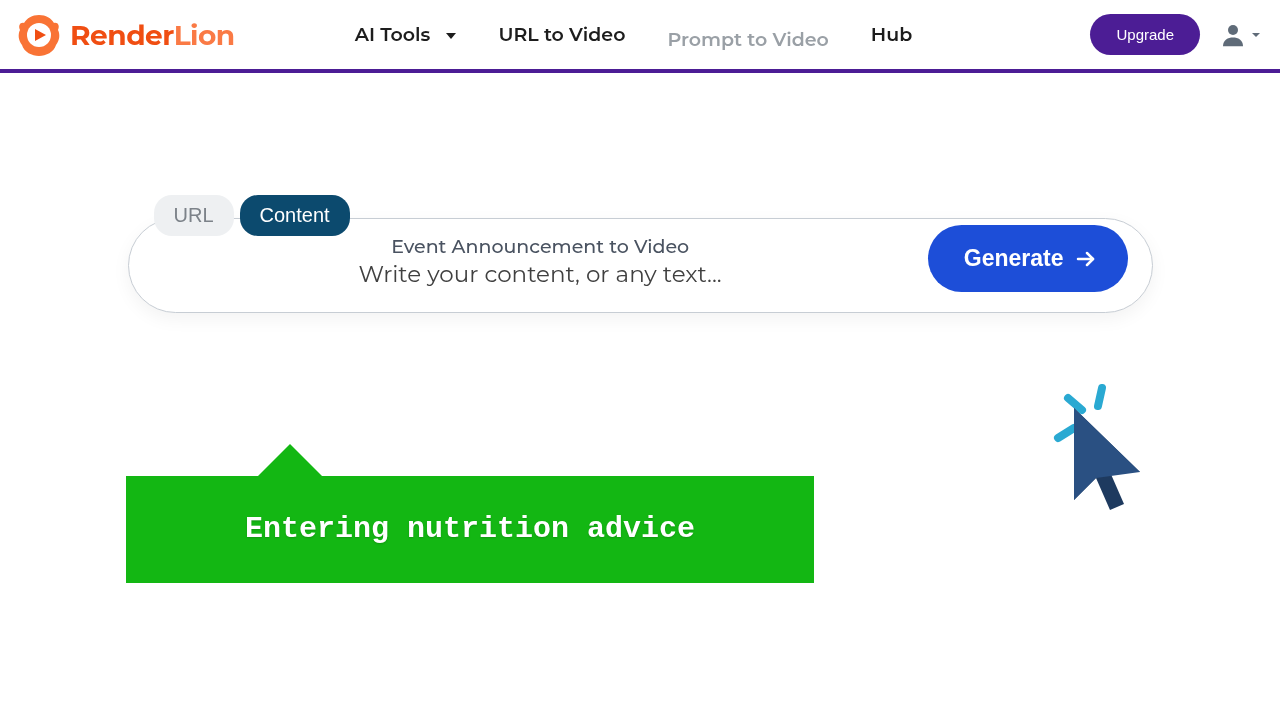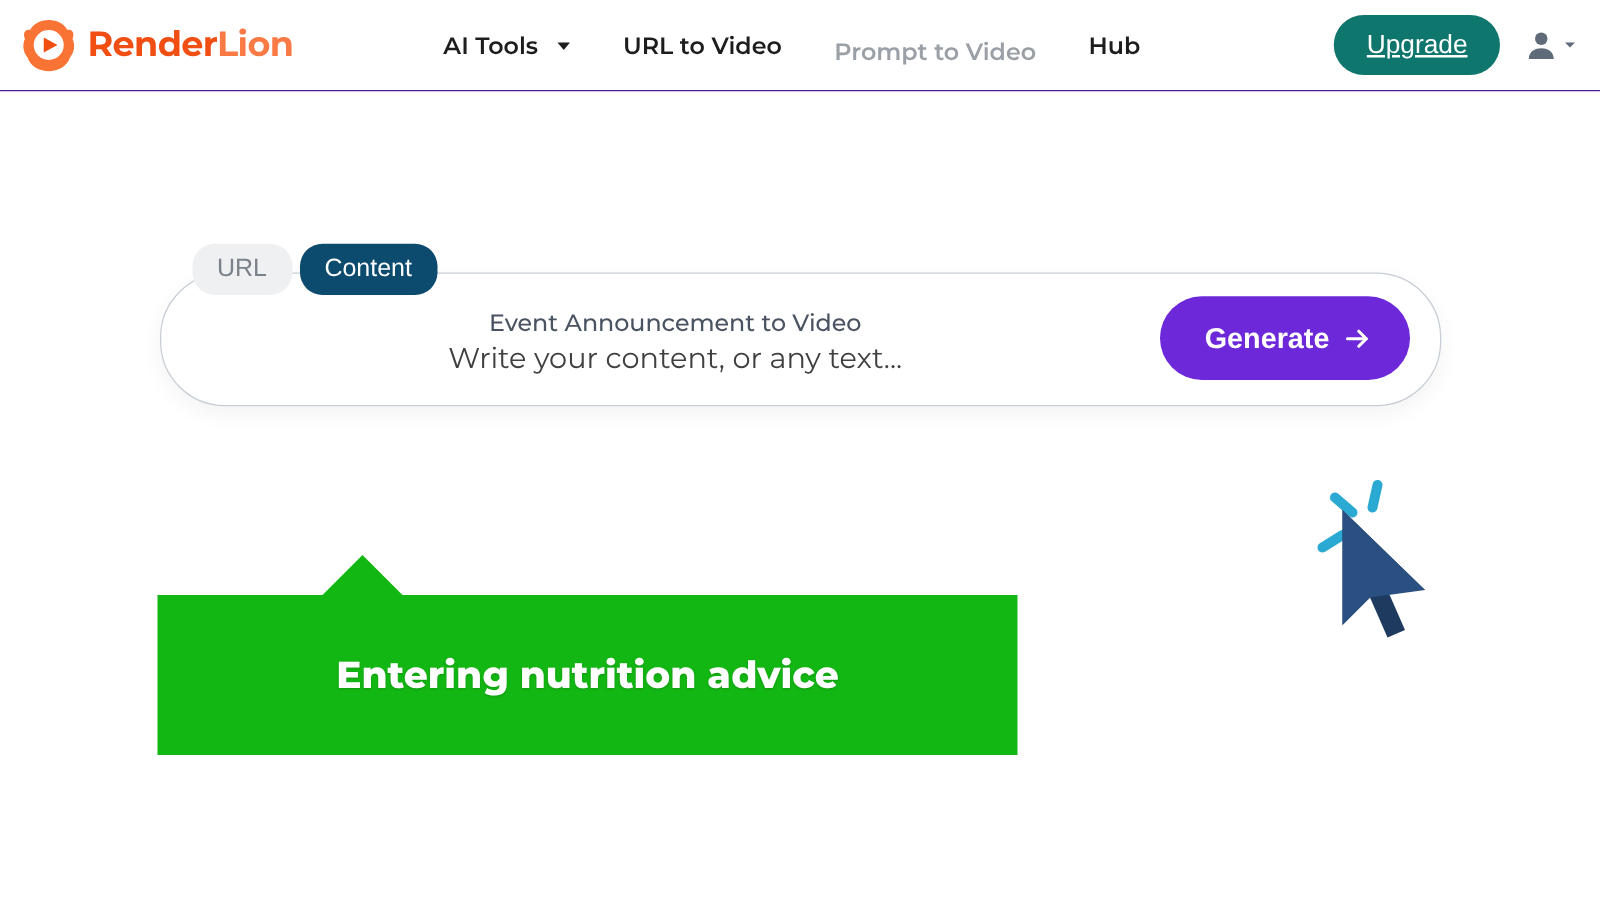--- a/index.html
+++ b/index.html
@@ -6,21 +6,21 @@
   body {
     font-family: -apple-system, BlinkMacSystemFont, "Segoe UI", Montserrat, sans-serif;
     background: #ffffff;
     width: 1280px;
     height: 720px;
     overflow: hidden;
     position: relative;
   }
   .header {
     height: 73px;
-    border-bottom: 1px solid #4c1d95;
+    border-bottom: 4px solid #4c1d95;
     display: flex;
     align-items: center;
     padding: 0 18px 0 16px;
     position: relative;
     z-index: 10;
     background: #fff;
   }
   .logo {
     display: flex;
     align-items: center;
@@ -56,29 +56,28 @@
     border-top: 6px solid #1d1d1d;
     margin-top: 2px;
   }
   .header-right {
     margin-left: auto;
     display: flex;
     align-items: center;
     gap: 18px;
   }
   .upgrade-btn {
-    background: #0f766e;
-    color: #fff;
-    font-size: 21px;
+    background: #4c1d95;
+    color: #fff;
+    font-size: 15px;
     font-weight: 500;
     padding: 12px 26px;
     border-radius: 28px;
     border: none;
     cursor: pointer;
-    text-decoration: underline;
   }
   .user-menu {
     display: flex;
     align-items: center;
     gap: 2px;
     cursor: pointer;
   }
   .hero {
     text-align: center;
     padding-top: 68px;
@@ -115,63 +114,64 @@
   }
   .tab.active {
     background: #0c4a6e;
     color: #fff;
     text-align: center;
   }
   .input-box {
     border: 1px solid #c7cdd4;
     border-radius: 52px;
     background: #fff;
-    padding: 18px 24px 20px 24px;
+    padding: 6px 24px 20px 24px;
     display: flex;
     align-items: center;
     position: relative;
     box-shadow: 0 6px 18px rgba(0,0,0,0.05);
   }
   .input-left { flex: 1; padding-top: 6px; }
   .input-label {
     font-size: 19px;
     font-weight: 500;
     color: #4a5361;
     margin-bottom: 2px;
   }
   .input-placeholder {
     font-size: 23px;
     font-weight: 400;
     color: #404040;
     text-align: center;
   }
   .generate-btn {
-    background: #6d28d9;
+    background: #1d4ed8;
     color: #fff;
     font-size: 23px;
     font-weight: 600;
     padding: 20px 30px 20px 36px;
     border-radius: 36px;
     border: none;
     display: flex;
     align-items: center;
     gap: 10px;
     cursor: pointer;
   }
   .callout {
     position: absolute;
     top: 476px;
     left: 126px;
     width: 688px;
-    height: 128px;
+    height: 107px;
     background: #13b713;
     display: flex;
     align-items: center;
     justify-content: center;
     padding: 0 20px;
+    font-family: Liberation Mono, monospace;
   }
   .callout-text {
     color: #fff;
     font-size: 30px;
     font-weight: 800;
     text-align: center;
     line-height: 1.35;
     text-shadow: 0 1px 2px rgba(0,0,0,.18);
   }
   .callout-pointer {

